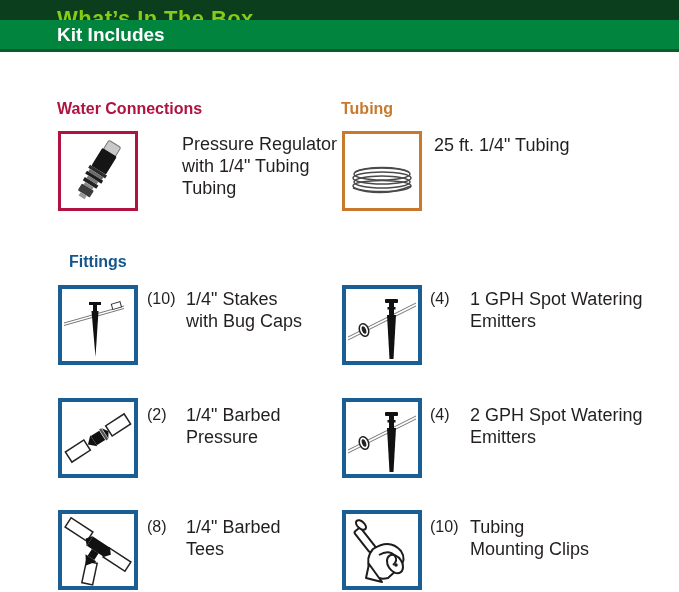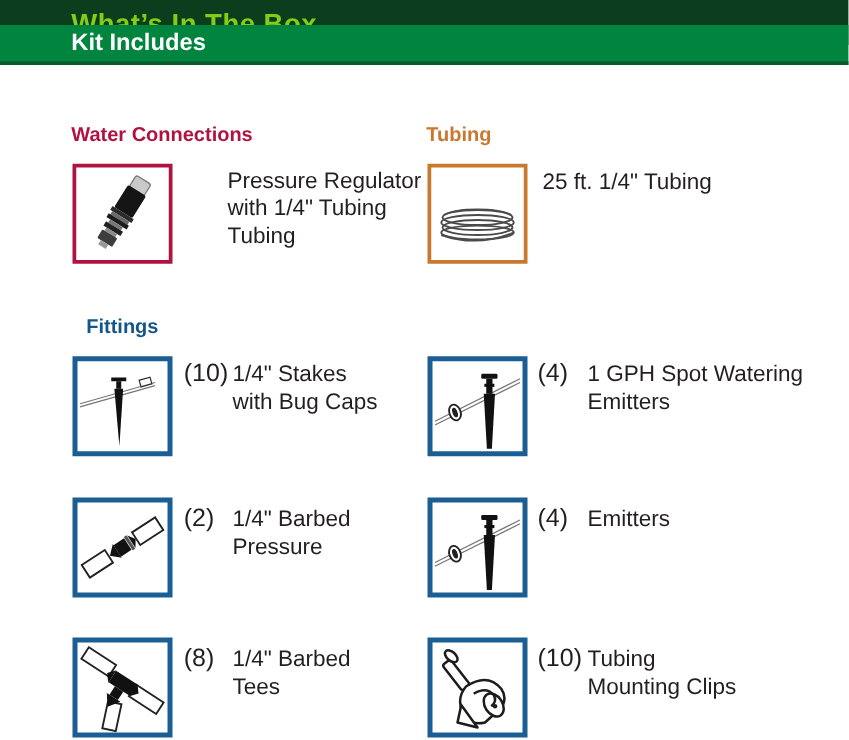--- a/index.html
+++ b/index.html
@@ -18,21 +18,21 @@
   .h-orange{color:var(--orange);}
   .h-blue{color:var(--blue);margin-left:12px;}
   
   .icon-box{position:absolute;width:80px;height:80px;background:#fff;box-sizing:border-box;
             display:flex;align-items:center;justify-content:center;}
   .box-crimson{border:3px solid var(--crimson);}
   .box-orange{border:3px solid var(--orange);}
   .box-blue{border:4px solid var(--blue-border);}
   
   .item-text{position:absolute;font-size:18px;line-height:22px;color:var(--text);white-space:nowrap;}
-  .count{position:absolute;font-size:20px;line-height:22px;color:var(--text);white-space:nowrap;}
+  .count{position:absolute;font-size:16px;line-height:22px;color:var(--text);white-space:nowrap;}
   svg{display:block;}
 </style>
 </head>
 <body>
 
 <div class="frame">
 
   <div class="bar1">
     <h1>What’s In The Box</h1>
   </div>
@@ -159,20 +159,21 @@
         </g>
         <rect x="39" y="10" width="13" height="4" rx="1" fill="#111"></rect>
         <rect x="43" y="14" width="5" height="12" fill="#111"></rect>
         <rect x="41.5" y="18" width="8" height="2.5" fill="#111"></rect>
         <polygon points="41,26 50,26 47.5,70 43.5,70" fill="#111"></polygon>
       </svg>
     </span>
   </div>
   <div class="count" style="left:430px;top:404px;">(4)</div>
   <div class="item-text" style="left:470px;top:404px;">
+    <div>2 GPH Spot Watering</div>
     <div>Emitters</div>
   </div>
 
   <div class="icon-box box-blue" style="left:58px;top:510px;">
     <span>
       <svg width="72" height="72" viewBox="0 0 72 72">
         <rect x="4" y="10" width="26" height="11" fill="#fff" stroke="#222" stroke-width="1.5" transform="rotate(33 17 15.5)"></rect>
         <rect x="42" y="40" width="26" height="11" fill="#fff" stroke="#222" stroke-width="1.5" transform="rotate(33 55 45.5)"></rect>
         <rect x="22" y="48" width="11" height="22" fill="#fff" stroke="#222" stroke-width="1.5" transform="rotate(12 27.5 59)"></rect>
         <g transform="rotate(33 36 33)">

